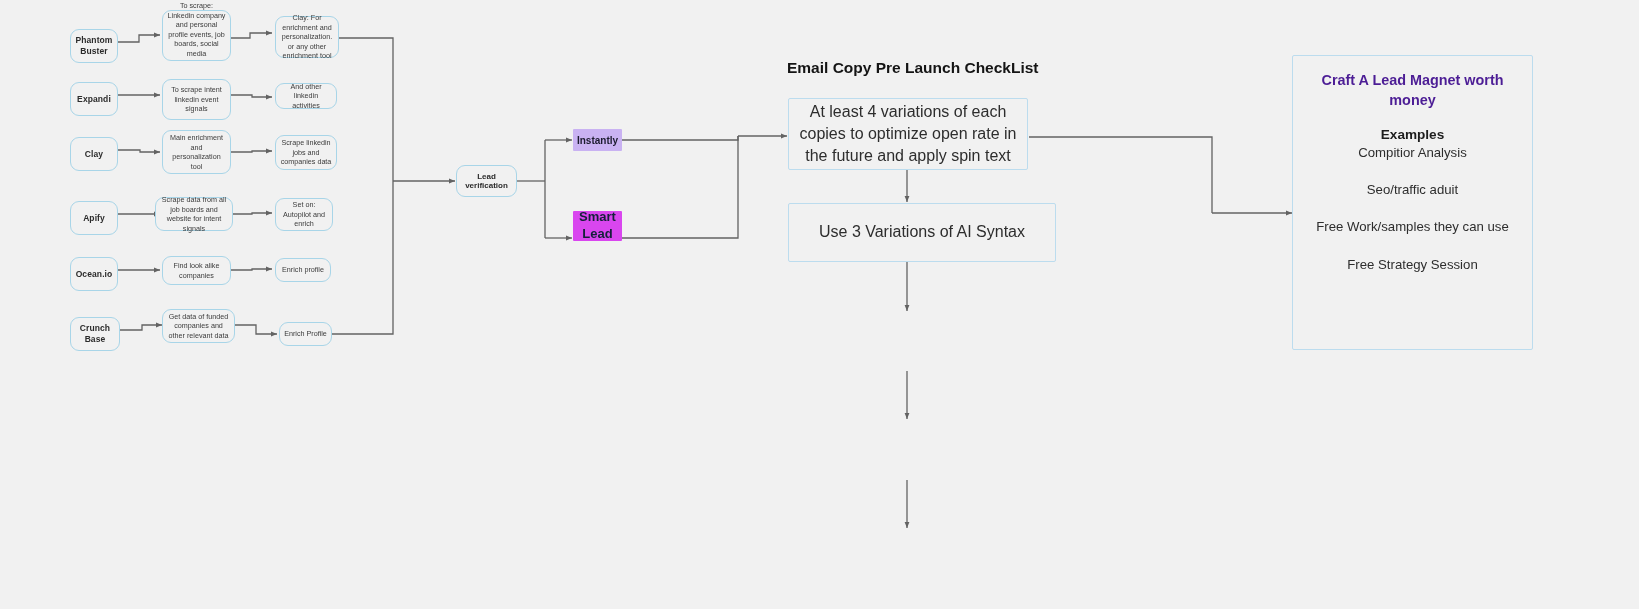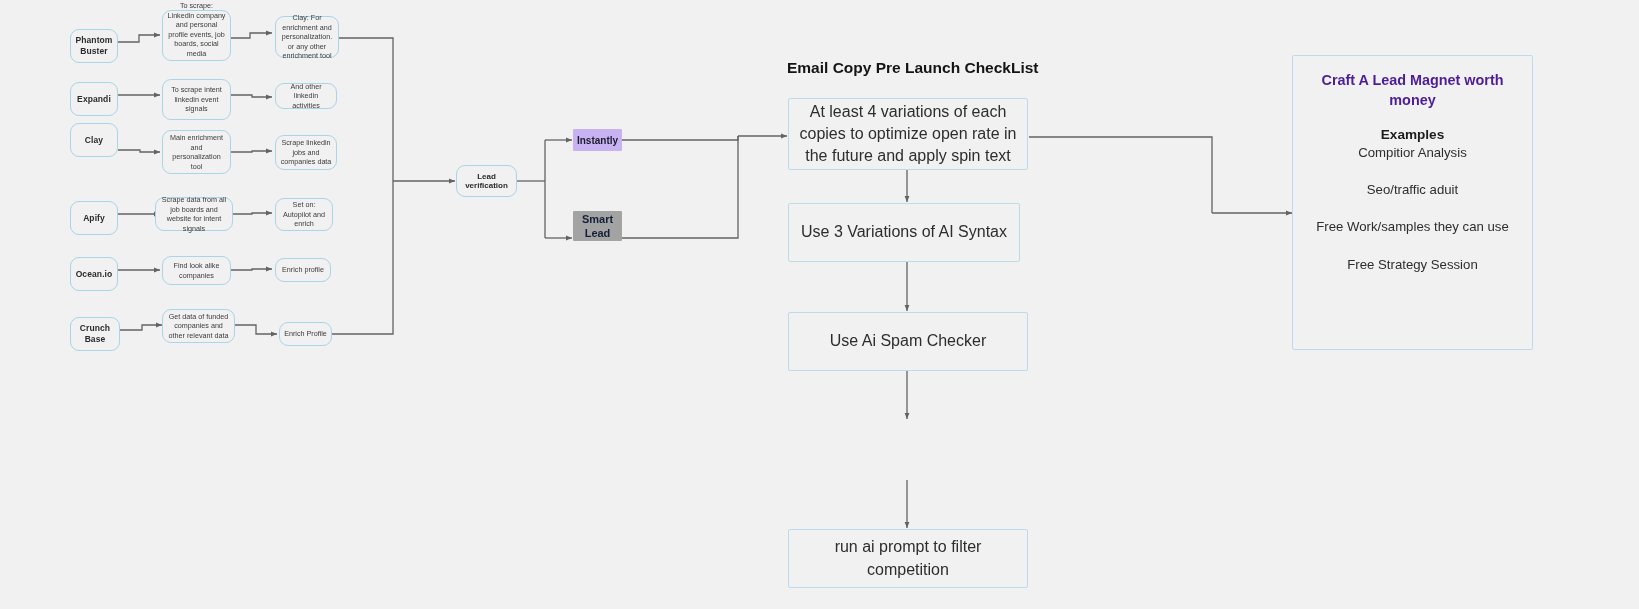--- a/index.html
+++ b/index.html
@@ -65,24 +65,24 @@
   }
   .tool-purple {
     background: #c9b2f2;
     border: none;
     border-radius: 1px;
     font-size: 10px;
     font-weight: bold;
     color: #1b1b2e;
   }
   .tool-blue {
-    background: #a3a3a3;
+    background: #d946ef;
     border: none;
     border-radius: 1px;
-    font-size: 11px;
+    font-size: 13px;
     font-weight: bold;
     color: #14203a;
     line-height: 1.28;
   }
   .check {
     border: 1px solid #bcdcee;
     border-radius: 2px;
     font-size: 16px;
     line-height: 1.38;
     color: #2d2d2d;
@@ -186,21 +186,21 @@
     </g>
     <path d="M1212,213 L1292,213" fill="none" stroke="#636363" stroke-width="1.3" marker-end="url(#ah)"></path>
   </svg>
 
   <div class="node src" style="left:70px; top:29px; width:48px; height:26px;">
     <span>Phantom Buster</span>
   </div>
   <div class="node src" style="left:70px; top:82px; width:48px; height:26px;">
     <span>Expandi</span>
   </div>
-  <div class="node src" style="left:70px; top:123px; width:48px; height:26px;">
+  <div class="node src" style="left:70px; top:137px; width:48px; height:26px;">
     <span>Clay</span>
   </div>
   <div class="node src" style="left:70px; top:201px; width:48px; height:26px;">
     <span>Apify</span>
   </div>
   <div class="node src" style="left:70px; top:257px; width:48px; height:26px;">
     <span>Ocean.io</span>
   </div>
   <div class="node src" style="left:70px; top:317px; width:50px; height:26px;">
     <span>Crunch Base</span>
@@ -253,28 +253,22 @@
   </div>
   <div class="node tool-blue" style="left:573px; top:211px; width:49px; height:30px;">
     <span>Smart Lead</span>
   </div>
 
   <div class="board-title" style="left:787px; top:59px;">Email Copy Pre Launch CheckList</div>
 
   <div class="node check" style="left:788px; top:98px; width:240px; height:72px;">
     <span>At least 4 variations of each copies to optimize open rate in the future and apply spin text</span>
   </div>
-  <div class="node check" style="left:788px; top:203px; width:232px; height:59px;">
+  <div class="node check" style="left:788px; top:203px; width:268px; height:59px;">
     <span>Use 3 Variations of AI Syntax</span>
-  </div>
-  <div class="node check" style="left:788px; top:312px; width:240px; height:59px;">
-    <span>Use Ai Spam Checker</span>
-  </div>
-  <div class="node check" style="left:788px; top:529px; width:240px; height:59px;">
-    <span>run ai prompt to filter competition</span>
   </div>
 
   <div class="node panel" style="left:1292px; top:55px; width:241px; height:295px;">
     <div class="panel-title">Craft A Lead Magnet worth money</div>
     <div class="panel-sub">Examples</div>
     <div class="panel-item">Compitior Analysis</div>
     <div class="panel-item">Seo/traffic aduit</div>
     <div class="panel-item">Free Work/samples they can use</div>
     <div class="panel-item">Free Strategy Session</div>
   </div>

